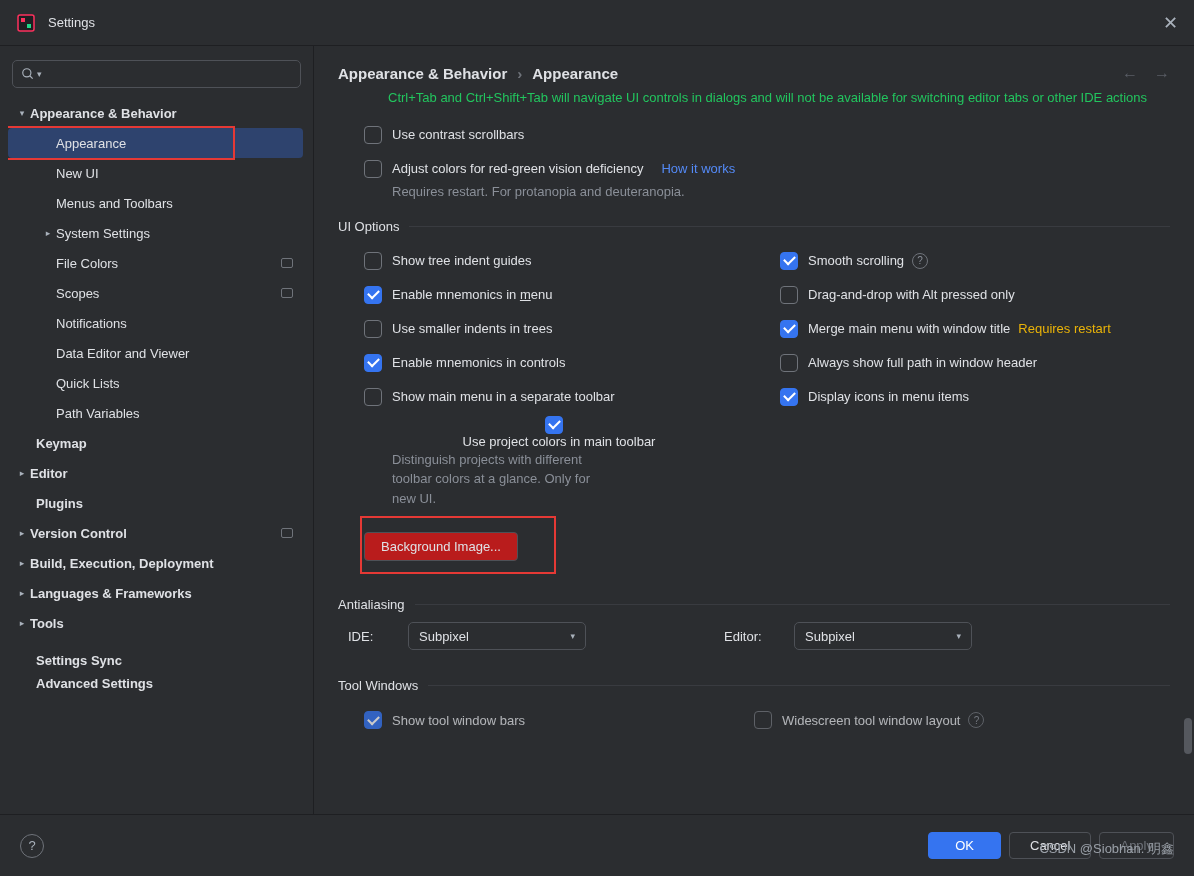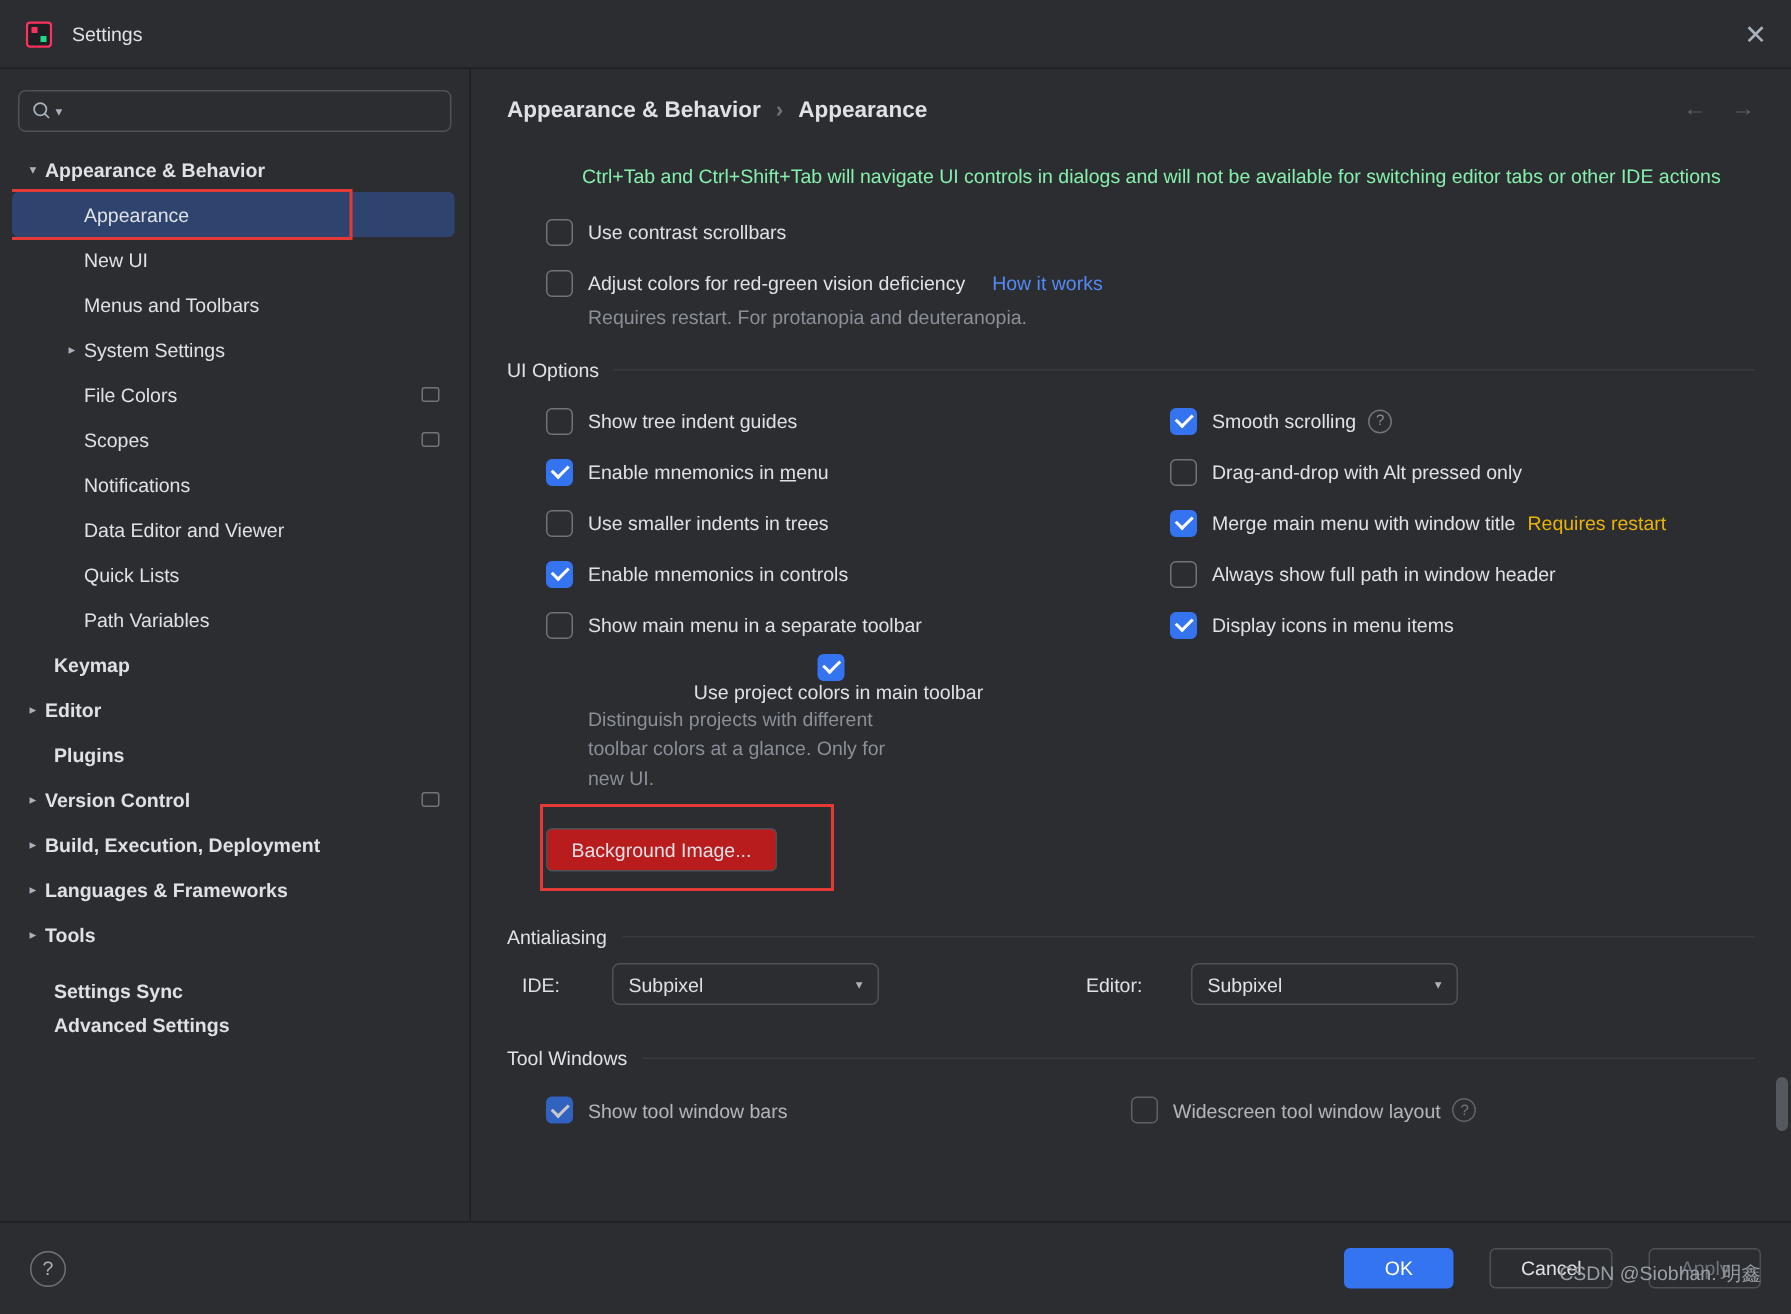--- a/index.html
+++ b/index.html
@@ -65,21 +65,21 @@
       margin-left: auto; margin-right: 4px;
     }
     .content { flex: 1; display: flex; flex-direction: column; overflow: hidden; position: relative; }
     .breadcrumb-row {
       display: flex; align-items: center; padding: 18px 24px 6px 24px;
     }
     .breadcrumb { font-size: 15px; font-weight: 600; color: #dfe1e5; }
     .bc-sep { margin: 0 10px; color: #6f737a; }
     .nav-arrows { margin-left: auto; display: flex; gap: 16px; color: #5a5e66; font-size: 16px; }
     .content-scroll { flex: 1; overflow-y: auto; padding: 0 24px 20px 24px; }
-    .dimmed { color: #86efac; line-height: 1.5; padding-left: 50px; margin-top: 20px; }
+    .dimmed { color: #22c55e; line-height: 1.5; padding-left: 50px; }
     .checkbox-row { display: flex; align-items: center; min-height: 34px; padding-left: 26px; }
     .chk {
       width: 18px; height: 18px; border: 1.5px solid #6f737a; border-radius: 4px;
       margin-right: 10px; display: inline-flex; align-items: center; justify-content: center;
       flex-shrink: 0;
     }
     .chk.checked { background: #3574f0; border-color: #3574f0; }
     .chk.checked::after {
       content: ""; width: 5px; height: 9px; border: solid #fff; border-width: 0 2px 2px 0;
       transform: rotate(45deg) translate(-1px, -1px);
@@ -115,21 +115,21 @@
     .aa-lbl { min-width: 46px; color: #dfe1e5; }
     .footer {
       height: 62px; border-top: 1px solid #1e1f22;
       display: flex; align-items: center; padding: 0 20px;
     }
     .help-circle {
       width: 24px; height: 24px; border: 1.5px solid #6f737a; border-radius: 50%;
       display: flex; align-items: center; justify-content: center; color: #a9b1bb;
       cursor: pointer;
     }
-    .footer-btns { margin-left: auto; display: flex; gap: 24px; }
+    .footer-btns { margin-left: auto; display: flex; gap: 8px; }
     .btn-primary { background: #3574f0; border: 1px solid #3574f0; color: #fff; padding: 5px 26px; border-radius: 4px; cursor: pointer; font-size: 13px; }
     .btn-flat { background: transparent; border: 1px solid #4e5157; color: #dfe1e5; padding: 5px 20px; border-radius: 4px; cursor: pointer; font-size: 13px; }
     .btn-flat.disabled { color: #6f737a; cursor: default; }
     .watermark { position: absolute; right: 20px; bottom: 18px; color: #9aa0a8; font-size: 13px; pointer-events: none; }
     .scroll-indicator { position: absolute; right: 2px; bottom: 60px; top: auto; width: 8px; height: 36px; background: #55585e; border-radius: 4px; }
     .hint-block { color: #8a8f98; max-width: 260px; line-height: 1.5; padding-left: 54px; margin-bottom: 8px; }
     .proj-colors-block { margin-top: 2px; flex-direction: column; }
   </style>
 </head>
 <body>

